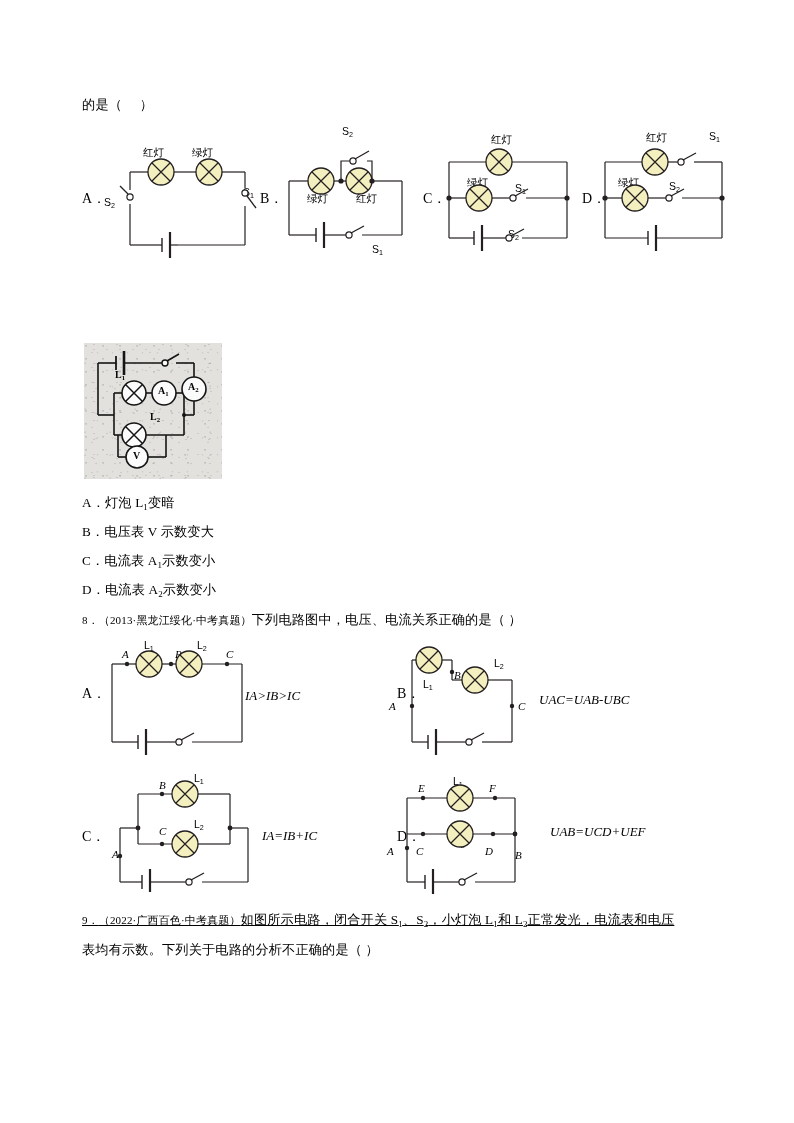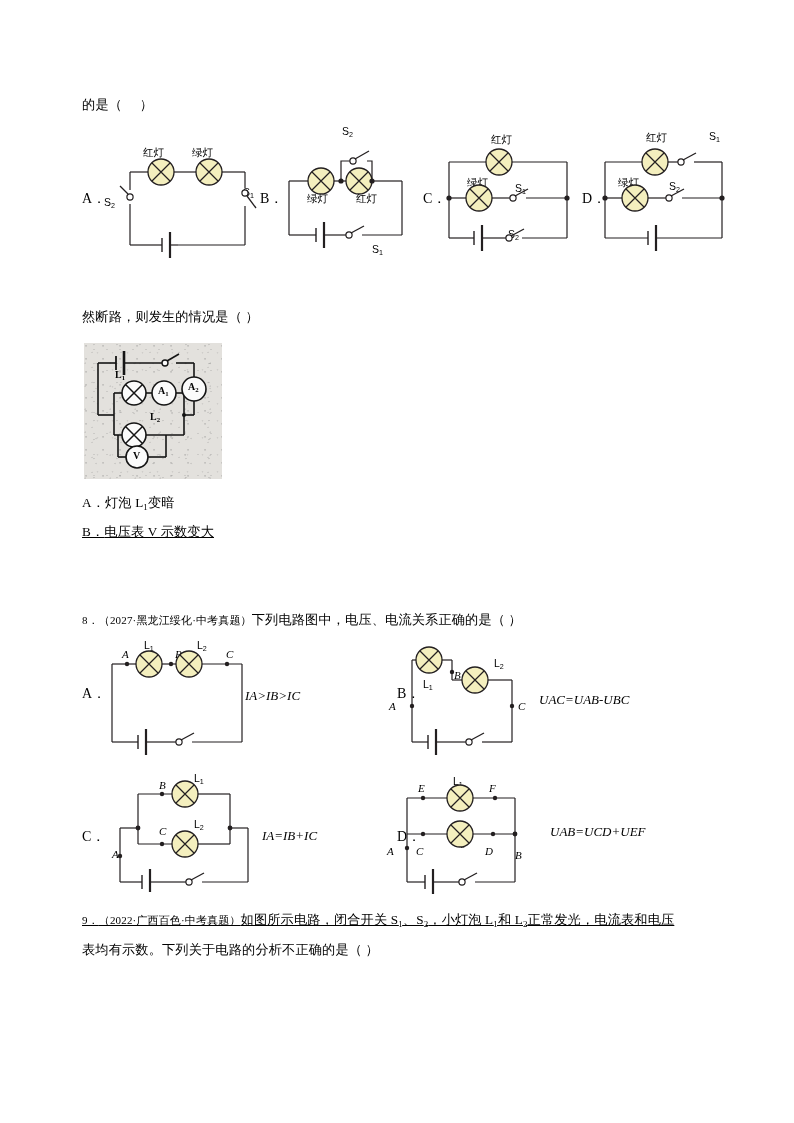--- a/index.html
+++ b/index.html
@@ -301,21 +301,20 @@
         <path d="M83,20 L96,13" stroke="#231f20" stroke-width="1.3" fill="none"></path>
       </g>
 
       <g>
         <circle cx="69" cy="58" r="3.1" fill="#ffffff" stroke="#231f20" stroke-width="1.2"></circle>
         <path d="M71,56 L84,49" stroke="#231f20" stroke-width="1.3" fill="none"></path>
       </g>
     </svg>
   </div>
 
-  <div class="qline" style="left:70px; top:305px;">然断路，则发生的情况是（     ）</div>
 
   <div class="scan" style="left:72px; top:343px; width:138px; height:136px;">
     <div class="scan-noise"></div>
     <svg width="138" height="136" viewBox="0 0 138 136" style="position:absolute;left:0;top:0;">
       <g stroke="#111111" stroke-width="1.6" fill="none">
 
         <path d="M14,20 L32,20"></path>
         <path d="M40,20 L78,20"></path>
         <path d="M92,20 L110,20"></path>
         <path d="M32,13 L32,27" stroke-width="1.8"></path>
@@ -374,23 +373,25 @@
       <circle cx="100" cy="72" r="2" fill="#111111"></circle>
     </svg>
     <div style="position:absolute;left:31px;top:26px;font-size:10px;font-weight:bold;font-family:'Liberation Serif',serif;"><span>L</span><sub>1</sub></div>
     <div style="position:absolute;left:74px;top:42px;font-size:10px;font-weight:bold;font-family:'Liberation Serif',serif;"><span>A</span><sub>1</sub></div>
     <div style="position:absolute;left:104px;top:38px;font-size:10px;font-weight:bold;font-family:'Liberation Serif',serif;"><span>A</span><sub>2</sub></div>
     <div style="position:absolute;left:66px;top:68px;font-size:10px;font-weight:bold;font-family:'Liberation Serif',serif;"><span>L</span><sub>2</sub></div>
     <div style="position:absolute;left:49px;top:107px;font-size:10px;font-weight:bold;font-family:'Liberation Serif',serif;">V</div>
   </div>
 
   <div class="qline" style="left:70px; top:491px;"><span>A．</span><span>灯泡 L</span><sub>1</sub><span>变暗</span></div>
-  <div class="qline" style="left:70px; top:520px;text-decoration:underline;"><span>B．</span><span>电压表 V 示数变大</span></div>
-
-  <div class="qline" style="left:70px; top:608px;"><span class="sml">8．</span><span class="sml">（2027·黑龙江绥化·中考真题）</span><span>下列电路图中，电压、电流关系正确的是（     ）</span></div>
+  <div class="qline" style="left:70px; top:520px;"><span>B．</span><span>电压表 V 示数变大</span></div>
+  <div class="qline" style="left:70px; top:549px;"><span>C．</span><span>电流表 A</span><sub>1</sub><span>示数变小</span></div>
+  <div class="qline" style="left:70px; top:578px;"><span>D．</span><span>电流表 A</span><sub>2</sub><span>示数变小</span></div>
+
+  <div class="qline" style="left:70px; top:608px;"><span class="sml">8．</span><span class="sml">（2013·黑龙江绥化·中考真题）</span><span>下列电路图中，电压、电流关系正确的是（     ）</span></div>
 
   <div class="optlabel" style="left:70px; top:685px;">A．</div>
   <div class="formula" style="left:233px; top:688px;">IA&gt;IB&gt;IC</div>
   <div class="ptlabel" style="left:110px; top:648px;">A</div>
   <div class="ptlabel" style="left:163px; top:648px;">B</div>
   <div class="ptlabel" style="left:214px; top:648px;">C</div>
   <div class="cklabel" style="left:132px; top:639px;"><span>L</span><sub>1</sub></div>
   <div class="cklabel" style="left:185px; top:639px;"><span>L</span><sub>2</sub></div>
 
   <div class="circ-wrap" style="left:98px; top:650px;">

